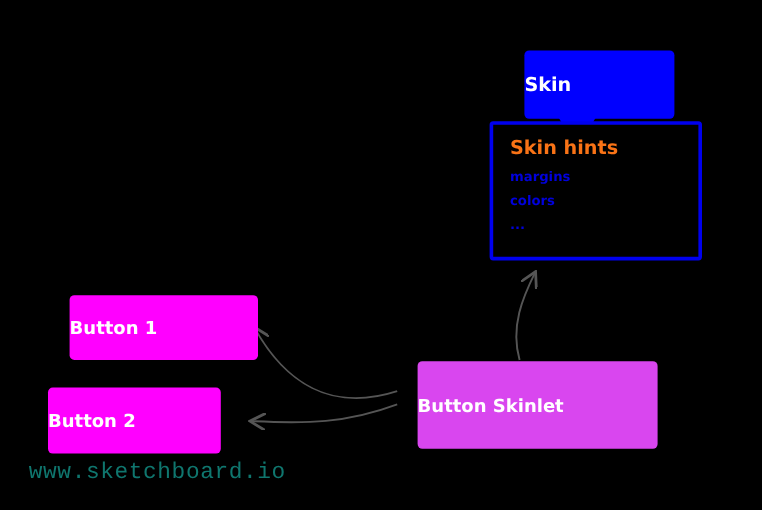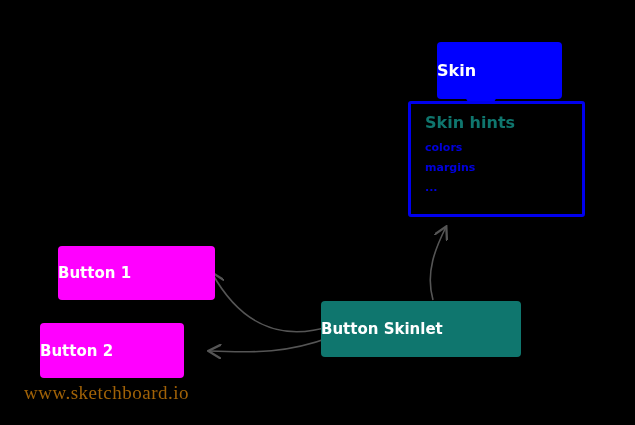--- a/index.html
+++ b/index.html
@@ -14,30 +14,30 @@
   #node-skin{left:437px;top:42px;width:125px;height:57px;background:#0000ff;font-size:16px;}
   #skin-tab{
     position:absolute;left:465px;top:97px;width:32px;height:14px;background:#0000ff;
     clip-path:polygon(0 0,100% 0,74% 100%,26% 100%);
   }
   #node-skin-hints{
     position:absolute;left:408px;top:101px;width:177px;height:116px;
     background:#000000;border:3px solid #0000ee;border-radius:3px;box-sizing:border-box;
   }
   .hints-inner{padding:9px 0 0 14px;}
-  .hints-title{color:#0f766e;font-weight:bold;font-size:16px;margin:0 0 9px 0;}
+  .hints-title{color:#f97316;font-weight:bold;font-size:16px;margin:0 0 9px 0;}
   .hints-item{color:#0000dd;font-weight:bold;font-size:11px;margin:0 0 7px 0;}
   #node-button1{left:58px;top:246px;width:157px;height:54px;background:#ff00ff;font-size:15px;}
   #node-button2{left:40px;top:323px;width:144px;height:55px;background:#ff00ff;font-size:15px;}
-  #node-skinlet{left:321px;top:301px;width:200px;height:56px;background:#0f766e;font-size:15px;}
+  #node-skinlet{left:348px;top:301px;width:200px;height:73px;background:#d946ef;font-size:15px;}
   .arrows{position:absolute;left:0;top:0;width:635px;height:425px;pointer-events:none;}
   .arrows path.connector{fill:none;stroke:#555555;stroke-width:1.6;}
   .watermark{
-    position:absolute;left:24px;top:382px;color:#a16207;font-size:19px;
-    font-family:Liberation Serif, serif;letter-spacing:0.5px;
+    position:absolute;left:24px;top:382px;color:#0f766e;font-size:19px;
+    font-family:Liberation Mono, monospace;letter-spacing:0.5px;
   }
 </style>
 </head>
 <body>
 
 <div class="canvas">
 
   <svg class="arrows" viewBox="0 0 635 425" xmlns="http://www.w3.org/2000/svg">
     <defs>
       <marker id="arrowhead" viewBox="0 0 10 10" refX="8.5" refY="5" markerWidth="9" markerHeight="9" orient="auto-start-reverse">
@@ -51,22 +51,22 @@
 
   <div class="node" id="node-skin">
     <span>Skin</span>
   </div>
 
   <div id="skin-tab"></div>
 
   <div id="node-skin-hints">
     <div class="hints-inner">
       <div class="hints-title">Skin hints</div>
+      <div class="hints-item">margins</div>
       <div class="hints-item">colors</div>
-      <div class="hints-item">margins</div>
       <div class="hints-item">...</div>
     </div>
   </div>
 
   <div class="node" id="node-button1">
     <span>Button 1</span>
   </div>
 
   <div class="node" id="node-button2">
     <span>Button 2</span>

